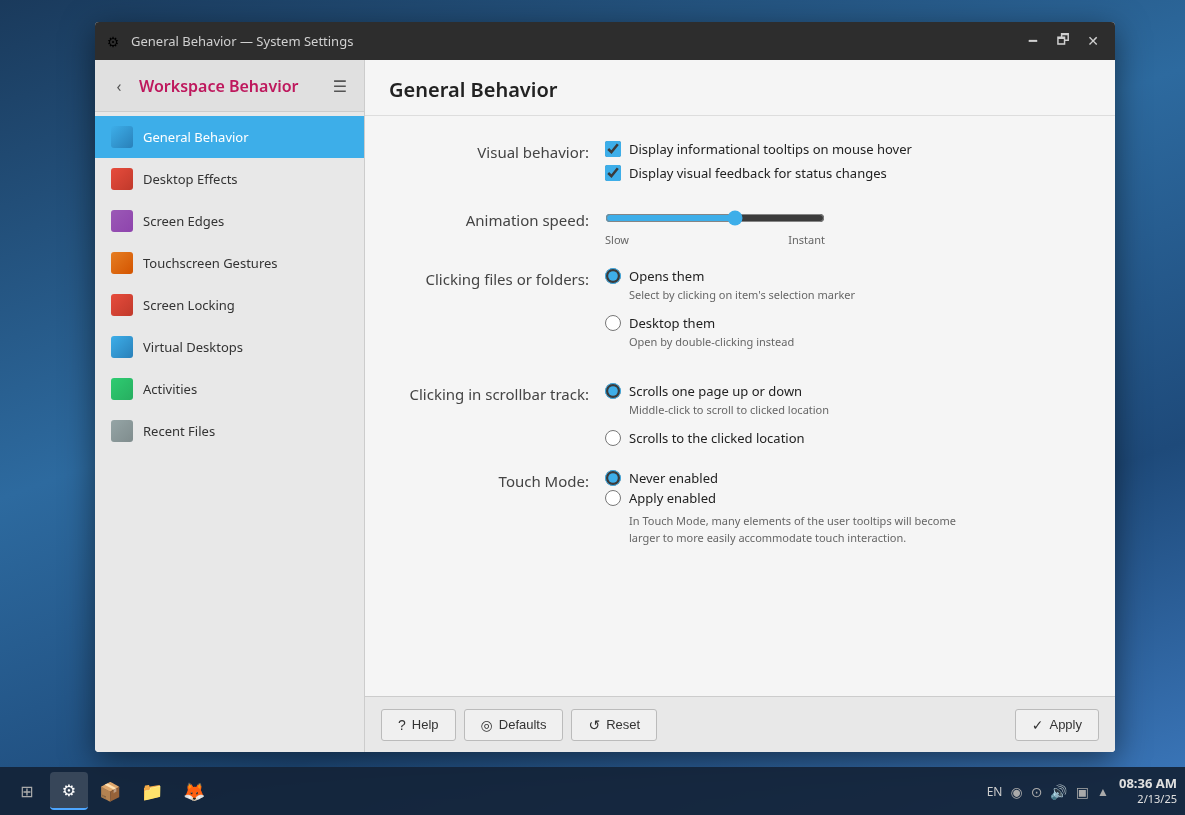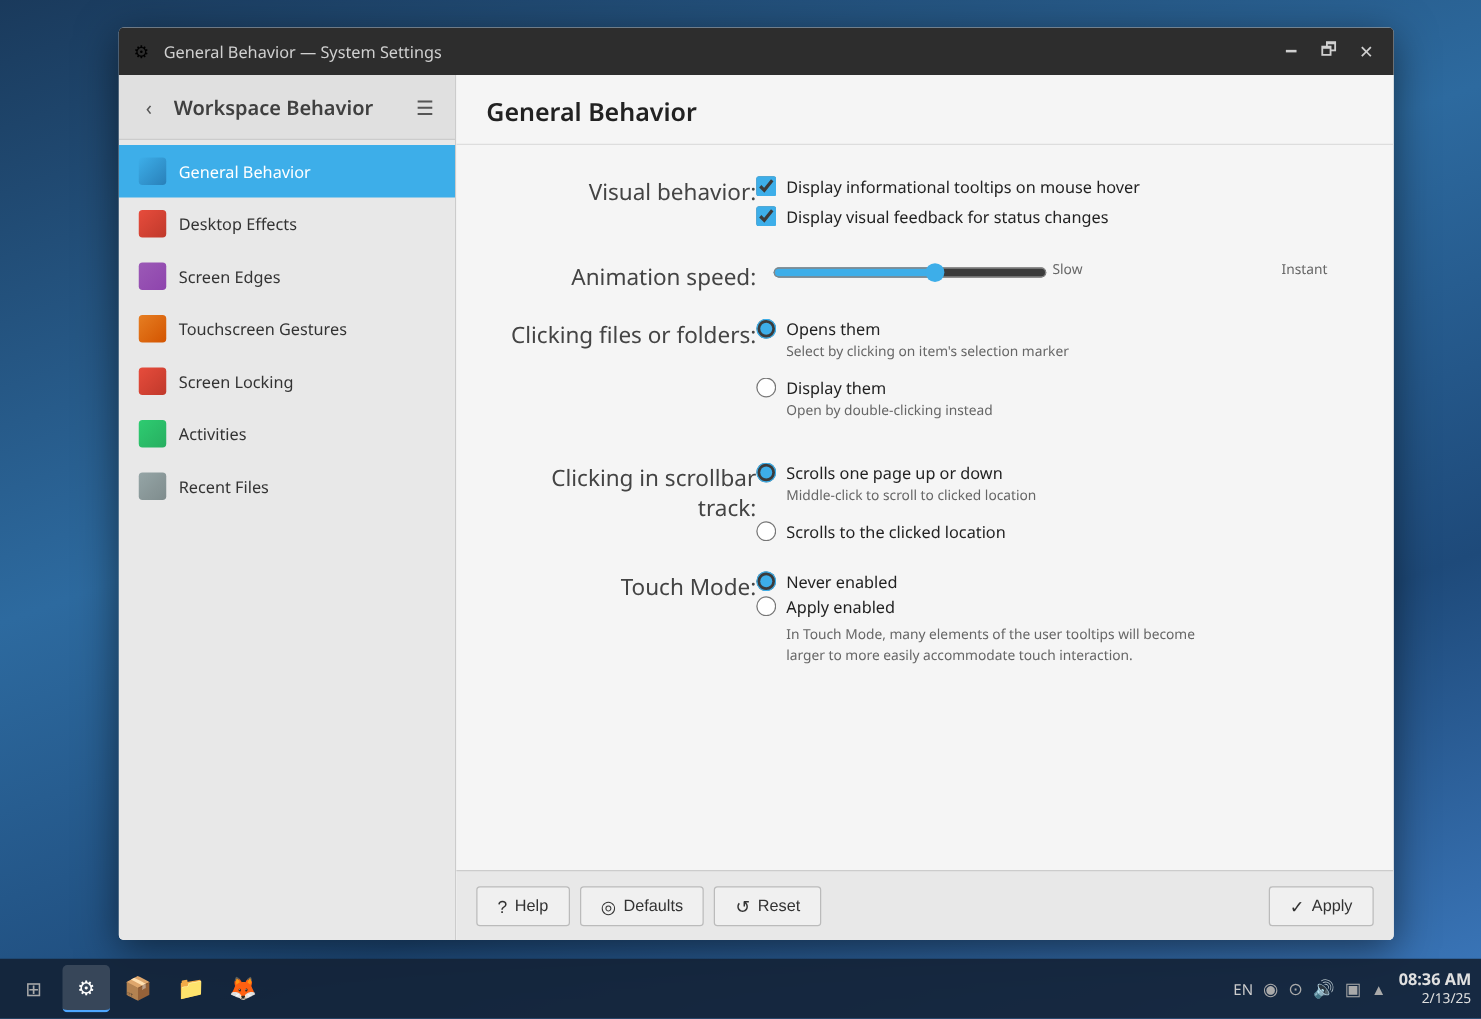--- a/index.html
+++ b/index.html
@@ -165,21 +165,21 @@
       display: flex;
       align-items: center;
       justify-content: center;
       color: #555;
       cursor: pointer;
       font-size: 16px;
     }
     .sidebar-title {
       font-size: 16px;
       font-weight: 600;
-      color: #404040;
+      color: #be185d;
       flex: 1;
     }
     .hamburger-btn {
       width: 24px;
       height: 24px;
       display: flex;
       align-items: center;
       justify-content: center;
       color: #555;
       cursor: pointer;
@@ -239,23 +239,24 @@
 
     
     .form-row {
       display: flex;
       align-items: flex-start;
       margin-bottom: 20px;
     }
     .form-label {
       width: 200px;
       text-align: right;
+      padding-right: 16px;
       padding-top: 2px;
       color: #444;
-      font-size: 18px;
+      font-size: 15px;
       flex-shrink: 0;
     }
     .form-controls {
       flex: 1;
     }
 
     
     .checkbox-row {
       display: flex;
       align-items: center;
@@ -269,23 +270,22 @@
       cursor: pointer;
     }
     .checkbox-label {
       color: #222;
       font-size: 13px;
     }
 
     
     .slider-container {
       display: flex;
-      flex-direction: row;
+      flex-direction: column;
       gap: 4px;
-      justify-content: center;
     }
     .slider-input {
       width: 220px;
       accent-color: #3daee9;
       cursor: pointer;
       height: 20px;
     }
     .slider-labels {
       display: flex;
       justify-content: space-between;
@@ -405,20 +405,24 @@
           </div>
           <div class="nav-item">
             <div class="nav-icon icon-touch" style="width:22px;height:22px;"></div>
             <span class="nav-label">Touchscreen Gestures</span>
           </div>
           <div class="nav-item">
             <div class="nav-icon icon-screen-lock" style="width:22px;height:22px;"></div>
             <span class="nav-label">Screen Locking</span>
           </div>
           <div class="nav-item">
+            <div class="nav-icon icon-virtual" style="width:22px;height:22px;"></div>
+            <span class="nav-label">Virtual Desktops</span>
+          </div>
+          <div class="nav-item">
             <div class="nav-icon icon-activities" style="width:22px;height:22px;"></div>
             <span class="nav-label">Activities</span>
           </div>
           <div class="nav-item">
             <div class="nav-icon icon-recent" style="width:22px;height:22px;"></div>
             <span class="nav-label">Recent Files</span>
           </div>
         </nav>
       </div>
 
@@ -458,21 +462,21 @@
           <div class="form-row">
             <div class="form-label">Clicking files or folders:</div>
             <div class="form-controls">
               <div class="radio-row">
                 <input type="radio" class="radio-input" name="clicking_files" checked="" style="">
                 <span class="radio-label">Opens them</span>
               </div>
               <div class="radio-desc">Select by clicking on item's selection marker</div>
               <div class="radio-row">
                 <input type="radio" class="radio-input" name="clicking_files" style="">
-                <span class="radio-label">Display them</span>
+                <span class="radio-label">Desktop them</span>
               </div>
               <div class="radio-desc">Open by double-clicking instead</div>
             </div>
           </div>
 
           <div class="form-row">
             <div class="form-label">Clicking in scrollbar track:</div>
             <div class="form-controls">
               <div class="radio-row">
                 <input type="radio" class="radio-input" name="scrollbar_track" checked="" style="">

